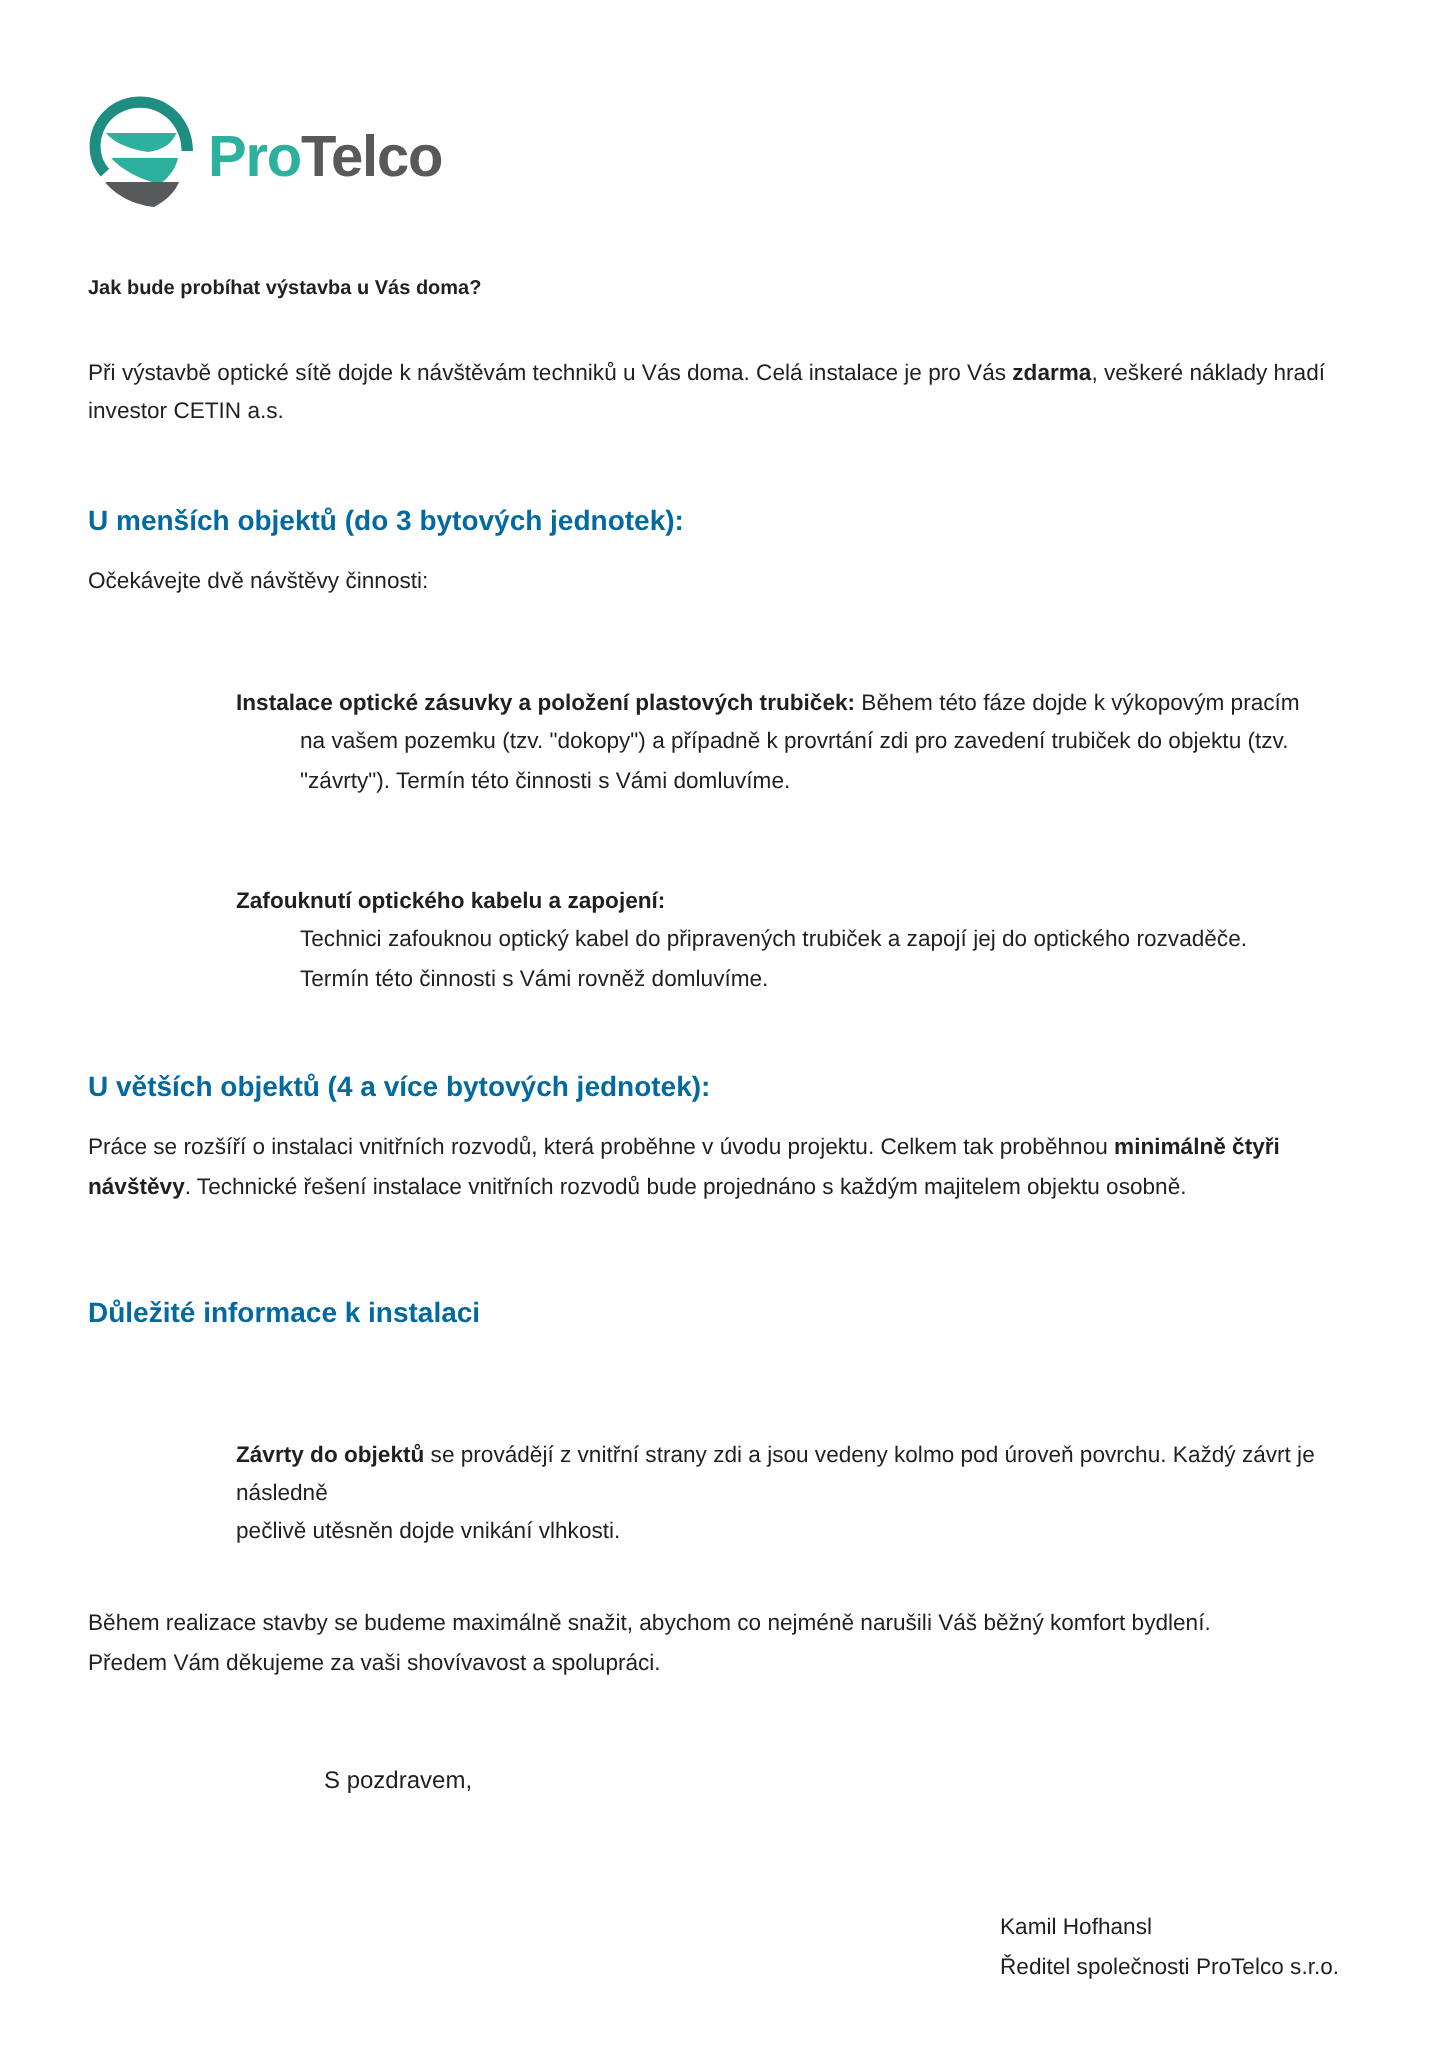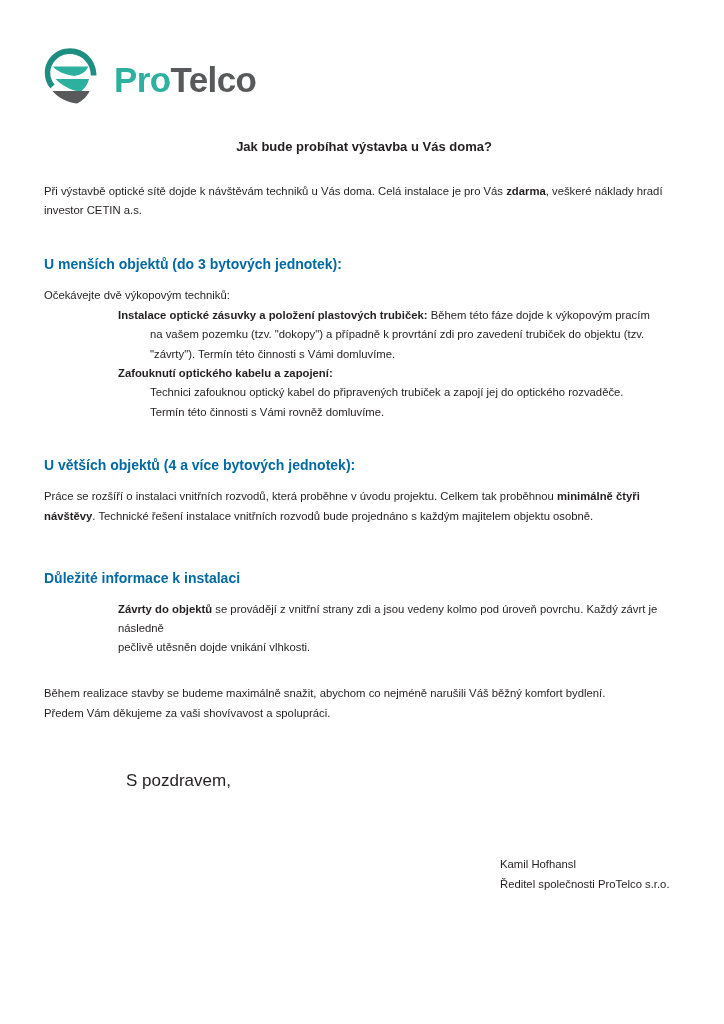--- a/index.html
+++ b/index.html
@@ -30,48 +30,47 @@
     align-items: center;
     height: 68px;
   }
   .logo-mark {
     width: 58px;
     height: 62px;
     flex: 0 0 auto;
     display: block;
   }
   .logo-word {
-    margin-left: 12px;
-    font-size: 35px;
+    margin-left: 2px;
+    font-size: 29px;
     font-weight: bold;
     letter-spacing: -0.6px;
     line-height: 1;
     white-space: nowrap;
     position: relative;
     top: 3px;
   }
   .logo-pro { color: #2eb09e; }
   .logo-telco { color: #58595b; }
 
   
   .content {
     position: absolute;
     left: 44px;
     top: 138px;
     width: 640px;
   }
 
   h1.title {
-    font-size: 13px;
+    font-size: 10px;
     font-weight: bold;
     margin: 0;
     padding: 0;
     line-height: 1.35;
     color: #231f20;
-    text-align: center;
   }
 
   h2.section {
     font-size: 14px;
     font-weight: bold;
     margin: 0;
     padding: 0;
     line-height: 1.35;
     color: #0369a1;
   }
@@ -84,37 +83,37 @@
     color: #231f20;
   }
 
   .spacer-xs { height: 12px; }
   .spacer-md { height: 26px; }
   .spacer-lg { height: 34px; }
   .spacer-xl { height: 42px; }
 
   
   .ind-1 { margin-left: 39px; }
-  .ind-2 { margin-left: 74px; }
+  .ind-2 { margin-left: 74px; margin-top: 41px; }
 
   .bold { font-weight: bold; }
 
   .list-item {
     font-size: 11.3px;
     line-height: 1.72;
     color: #231f20;
   }
   .list-item .lead { font-weight: bold; }
   .cont-line { margin-left: 32px; }
 
   
   .sig-greeting {
-    font-size: 17px;
+    font-size: 12px;
     line-height: 1.75;
-    margin-left: 82px;
+    margin-left: 118px;
     color: #231f20;
   }
   .sig-block {
     margin-left: 456px;
     font-size: 11.3px;
     line-height: 1.75;
     color: #231f20;
   }
 </style>
 </head>
@@ -142,21 +141,21 @@
     <div class="spacer-md"></div>
 
     <p class="para"><span>Při výstavbě optické sítě dojde k návštěvám techniků u Vás doma. Celá instalace je pro Vás </span><span class="bold">zdarma</span><span>, veškeré náklady hradí investor CETIN a.s.</span></p>
 
     <div class="spacer-lg"></div>
 
     <h2 class="section">U menších objektů (do 3 bytových jednotek):</h2>
 
     <div class="spacer-xs"></div>
 
-    <p class="para ind-1">Očekávejte dvě výkopovým techniků:</p>
+    <p class="para ind-1">Očekávejte dvě návštěvy činnosti:</p>
 
     <div class="list-item ind-2">
       <span class="lead">Instalace optické zásuvky a položení plastových trubiček:</span><span> Během této fáze dojde k výkopovým pracím</span>
       <div class="cont-line">na vašem pozemku (tzv. "dokopy") a případně k provrtání zdi pro zavedení trubiček do objektu (tzv.</div>
       <div class="cont-line">"závrty"). Termín této činnosti s Vámi domluvíme.</div>
     </div>
 
     <div class="list-item ind-2">
       <span class="lead">Zafouknutí optického kabelu a zapojení:</span>
       <div class="cont-line">Technici zafouknou optický kabel do připravených trubiček a zapojí jej do optického rozvaděče.</div>

